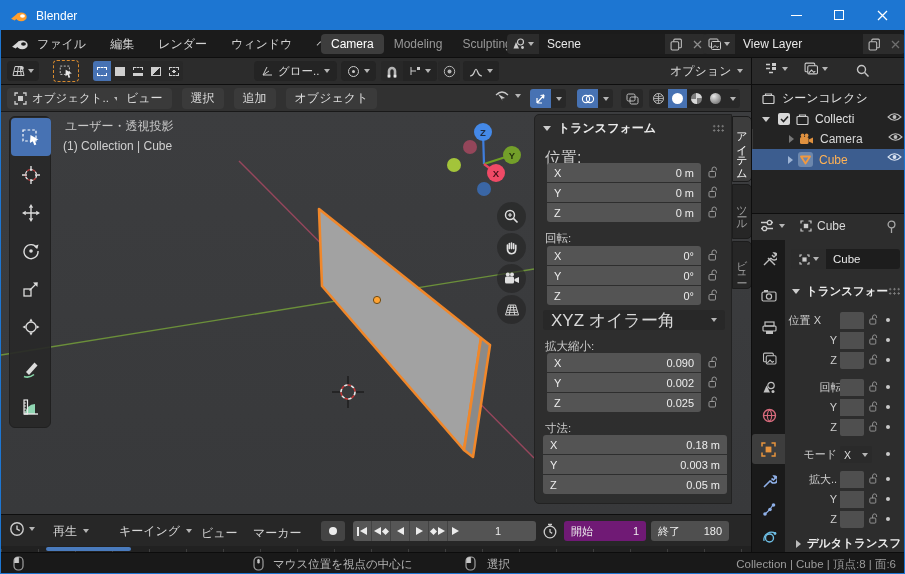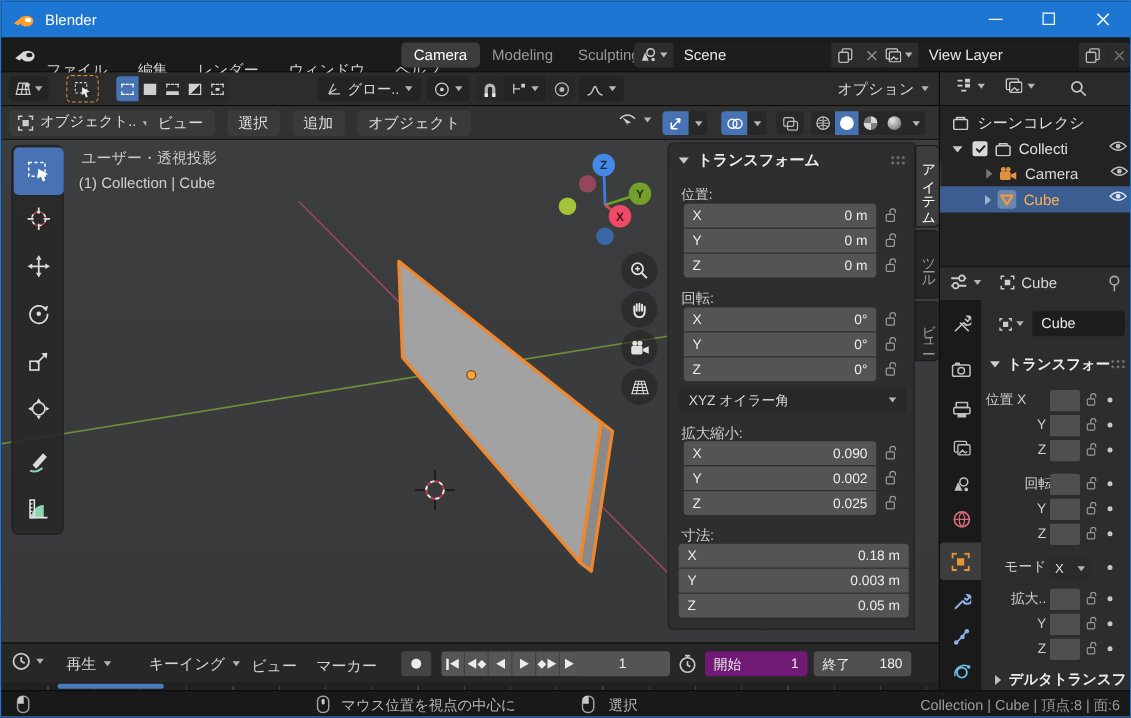--- a/index.html
+++ b/index.html
@@ -64,21 +64,21 @@
   </div>
 
   <div class="abs" style="left:0;top:29px;width:903px;height:28px;background:#1b1b1b;border-bottom:1px solid #0e0e0e">
     <span class="abs" style="left:10px;top:7px">
       <svg width="18" height="14" viewBox="0 0 20 16">
           <path d="M1 11 L9 4.5 L12 7 L5 13Z" fill="#d8d8d8"></path>
           <ellipse cx="12.5" cy="9" rx="6.3" ry="5" fill="#d8d8d8"></ellipse>
           <ellipse cx="14" cy="8" rx="2.8" ry="2" fill="#1b1b1b"></ellipse>
         </svg>
     </span>
-    <div class="abs flex" style="left:36px;top:12px;height:28px;gap:24px">
+    <div class="abs flex" style="left:36px;top:0;height:28px;gap:24px">
       <span class="menuitem">ファイル</span>
       <span class="menuitem">編集</span>
       <span class="menuitem">レンダー</span>
       <span class="menuitem">ウィンドウ</span>
       <span class="menuitem">ヘルプ</span>
     </div>
     <div class="abs flex" style="left:320px;top:3px;height:22px">
       <span style="background:#3d3d3d;border-radius:4px;padding:3px 10px;color:#fff">Camera</span>
       <span style="padding:3px 10px;color:#989898">Modeling</span>
       <span style="padding:3px 10px;color:#989898">Sculpting</span>
@@ -495,21 +495,21 @@
       </div>
 
     <div class="abs" style="left:533px;top:2px;width:198px;height:390px;background:rgba(45,45,45,.97);border-radius:5px 0 0 5px;border:1px solid #222">
       <div class="abs flex" style="left:8px;top:5px;width:182px;justify-content:space-between">
         <span class="flex" style="gap:7px">
             <i class="disc-d"></i>
             <b style="font-size:12px;color:#ececec;font-weight:bold">トランスフォーム</b>
           </span>
         <span class="dots"></span>
       </div>
-      <span class="abs" style="left:10px;top:33px;font-size:11px;color:#cdcdcd">位置:</span>
+      <span class="abs" style="left:10px;top:33px;font-size:16px;color:#cdcdcd">位置:</span>
       <div class="abs fld" style="left:12px;top:48px;width:154px;height:19px;border-radius:3px 3px 0 0">
           <span>X</span>
           <span>0 m</span>
         </div>
       <div class="abs fld" style="left:12px;top:68px;width:154px;height:19px;border-radius:0">
           <span>Y</span>
           <span>0 m</span>
         </div>
       <div class="abs fld" style="left:12px;top:88px;width:154px;height:19px;border-radius:0 0 3px 3px">
           <span>Z</span>
@@ -559,21 +559,21 @@
             <path d="M5 5.5 V3.2 a2.2 2.2 0 0 1 4.4 0 V4.3" fill="none" stroke="#999"></path>
           </svg>
         </span>
       <span class="abs" style="left:172px;top:174px">
           <svg width="12" height="12" viewBox="0 0 12 12">
             <rect x="2" y="5.5" width="6.5" height="5.5" rx="1" fill="none" stroke="#999"></rect>
             <path d="M5 5.5 V3.2 a2.2 2.2 0 0 1 4.4 0 V4.3" fill="none" stroke="#999"></path>
           </svg>
         </span>
       <div class="abs flex" style="left:8px;top:195px;width:182px;height:20px;background:#282828;border-radius:3px;padding:0 8px;justify-content:space-between">
-          <span style="font-size:11px">XYZ オイラー角</span>
+          <span style="font-size:17px">XYZ オイラー角</span>
           <span class="car"></span>
         </div>
 
       <span class="abs" style="left:10px;top:224px;font-size:11.5px;color:#cdcdcd">拡大縮小:</span>
       <div class="abs fld" style="left:12px;top:238px;width:154px;height:19px;border-radius:3px 3px 0 0">
           <span>X</span>
           <span>0.090</span>
         </div>
       <div class="abs fld" style="left:12px;top:258px;width:154px;height:19px;border-radius:0">
           <span>Y</span>

